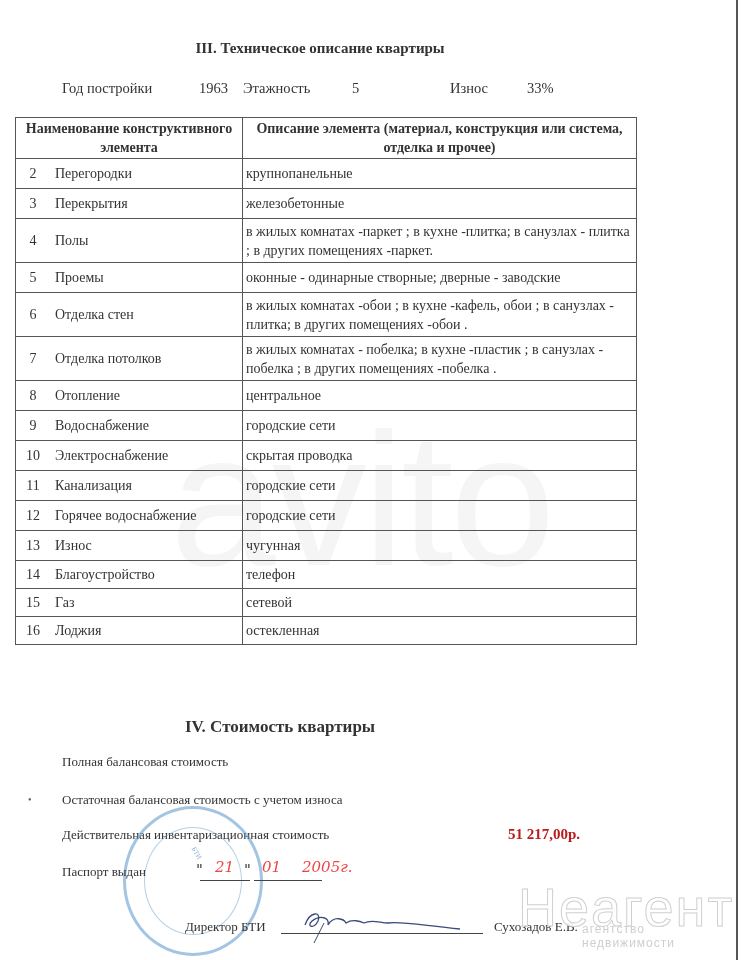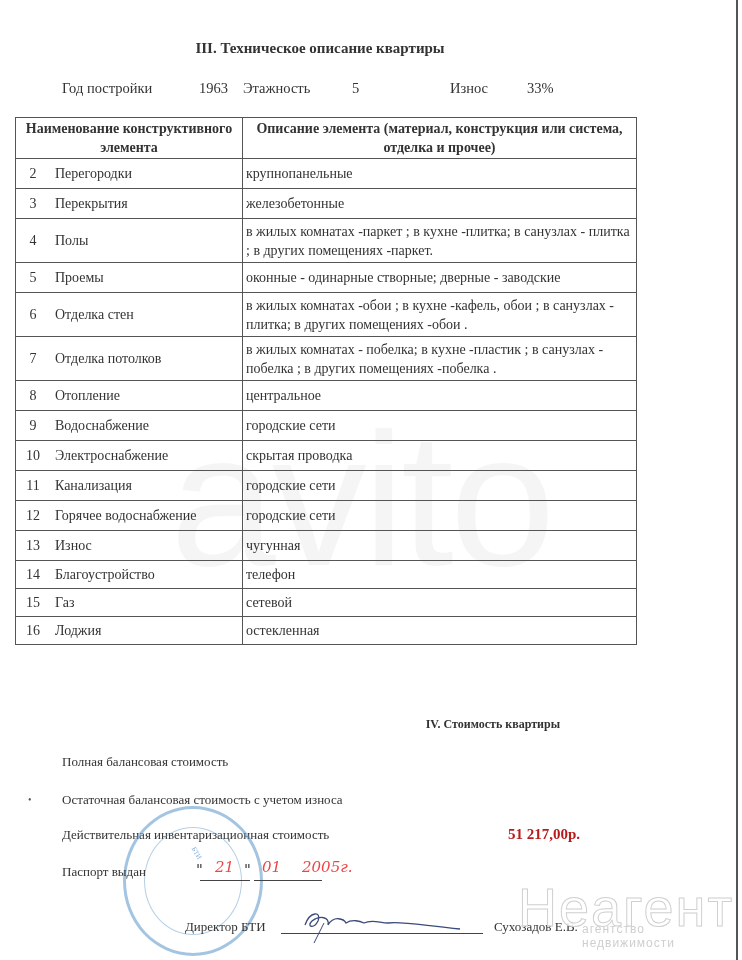--- a/index.html
+++ b/index.html
@@ -19,22 +19,22 @@
     border-collapse: collapse; font-size: 14px; color: #333;
   }
   table.spec td, table.spec th {
     border: 1.3px solid #555; padding: 0 3px; vertical-align: middle;
   }
   table.spec th { font-weight: bold; text-align: center; line-height: 19px; padding: 1px 2px; font-size: 14px; }
   table.spec th.c1 { width: 222px; }
   .num { display: inline-block; width: 28px; text-align: center; margin-right: 8px; }
   td.desc { line-height: 19px; }
   .sec4 {
-    position: absolute; top: 717px; left: 0; width: 560px; text-align: right;
-    font-weight: bold; font-size: 12px; color: #333;
+    position: absolute; top: 717px; left: 0; width: 560px; text-align: center;
+    font-weight: bold; font-size: 17px; color: #333;
   }
   .line { position: absolute; left: 62px; font-size: 13px; color: #333; }
   .price { position: absolute; left: 508px; top: 826px; font-weight: bold; font-size: 15px; color: #b91c1c; }
   .bullet { position: absolute; left: 28px; top: 794px; font-size: 10px; color: #555; }
   .date-part { position: absolute; font-family: "DejaVu Serif", serif; font-style: italic; color: #ef4444; font-size: 15px; }
   .uline { position: absolute; height: 1px; background: #444; }
   .stamp {
     position: absolute; left: 123px; top: 806px; width: 140px; height: 150px;
     border-radius: 50%; border: 3px solid rgba(90,150,200,0.55);
     box-sizing: border-box;

